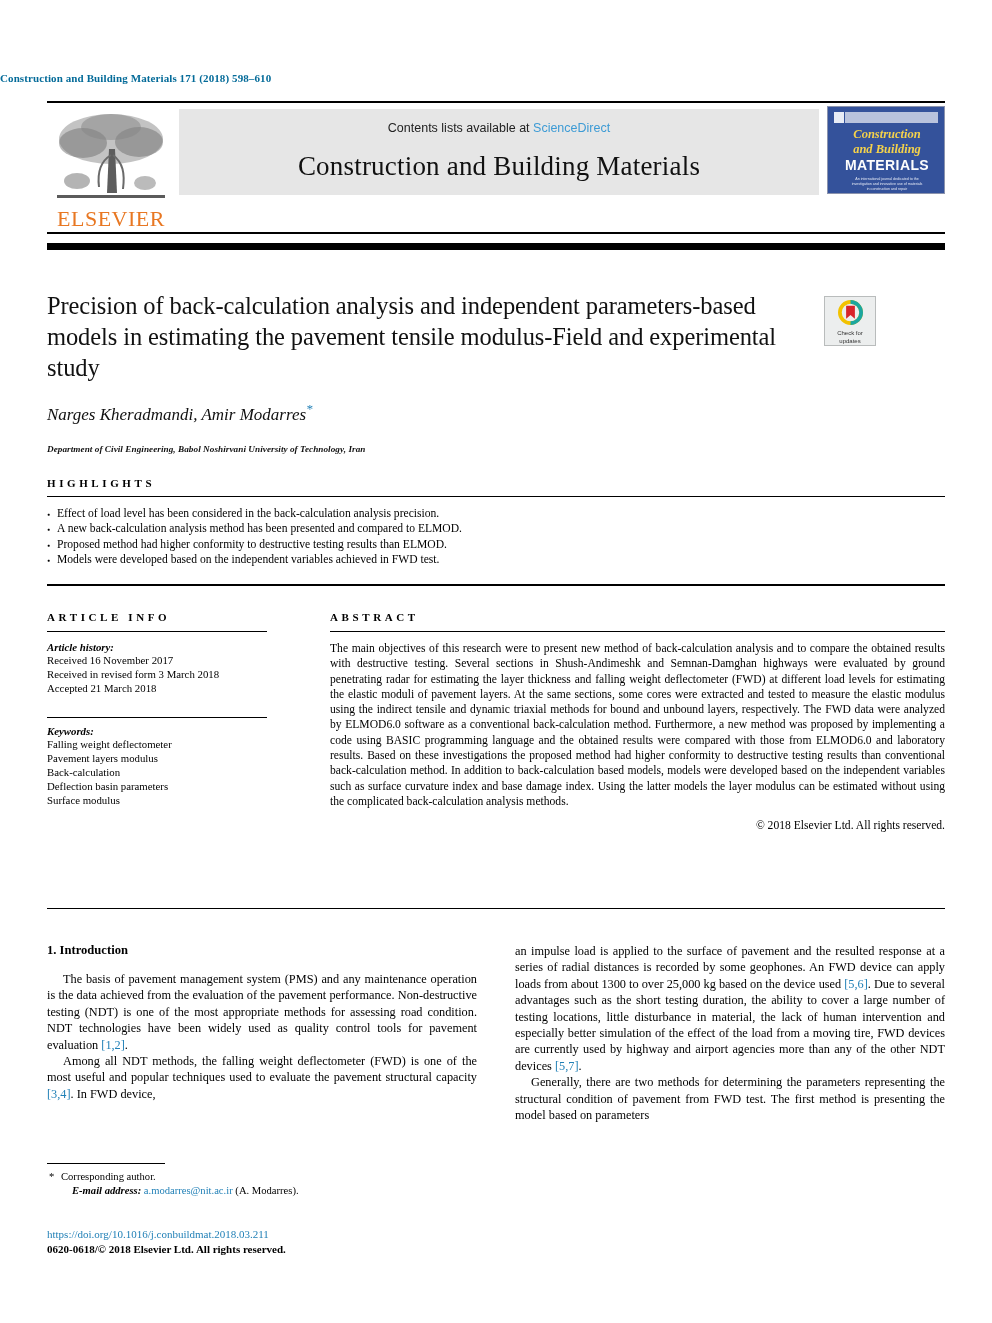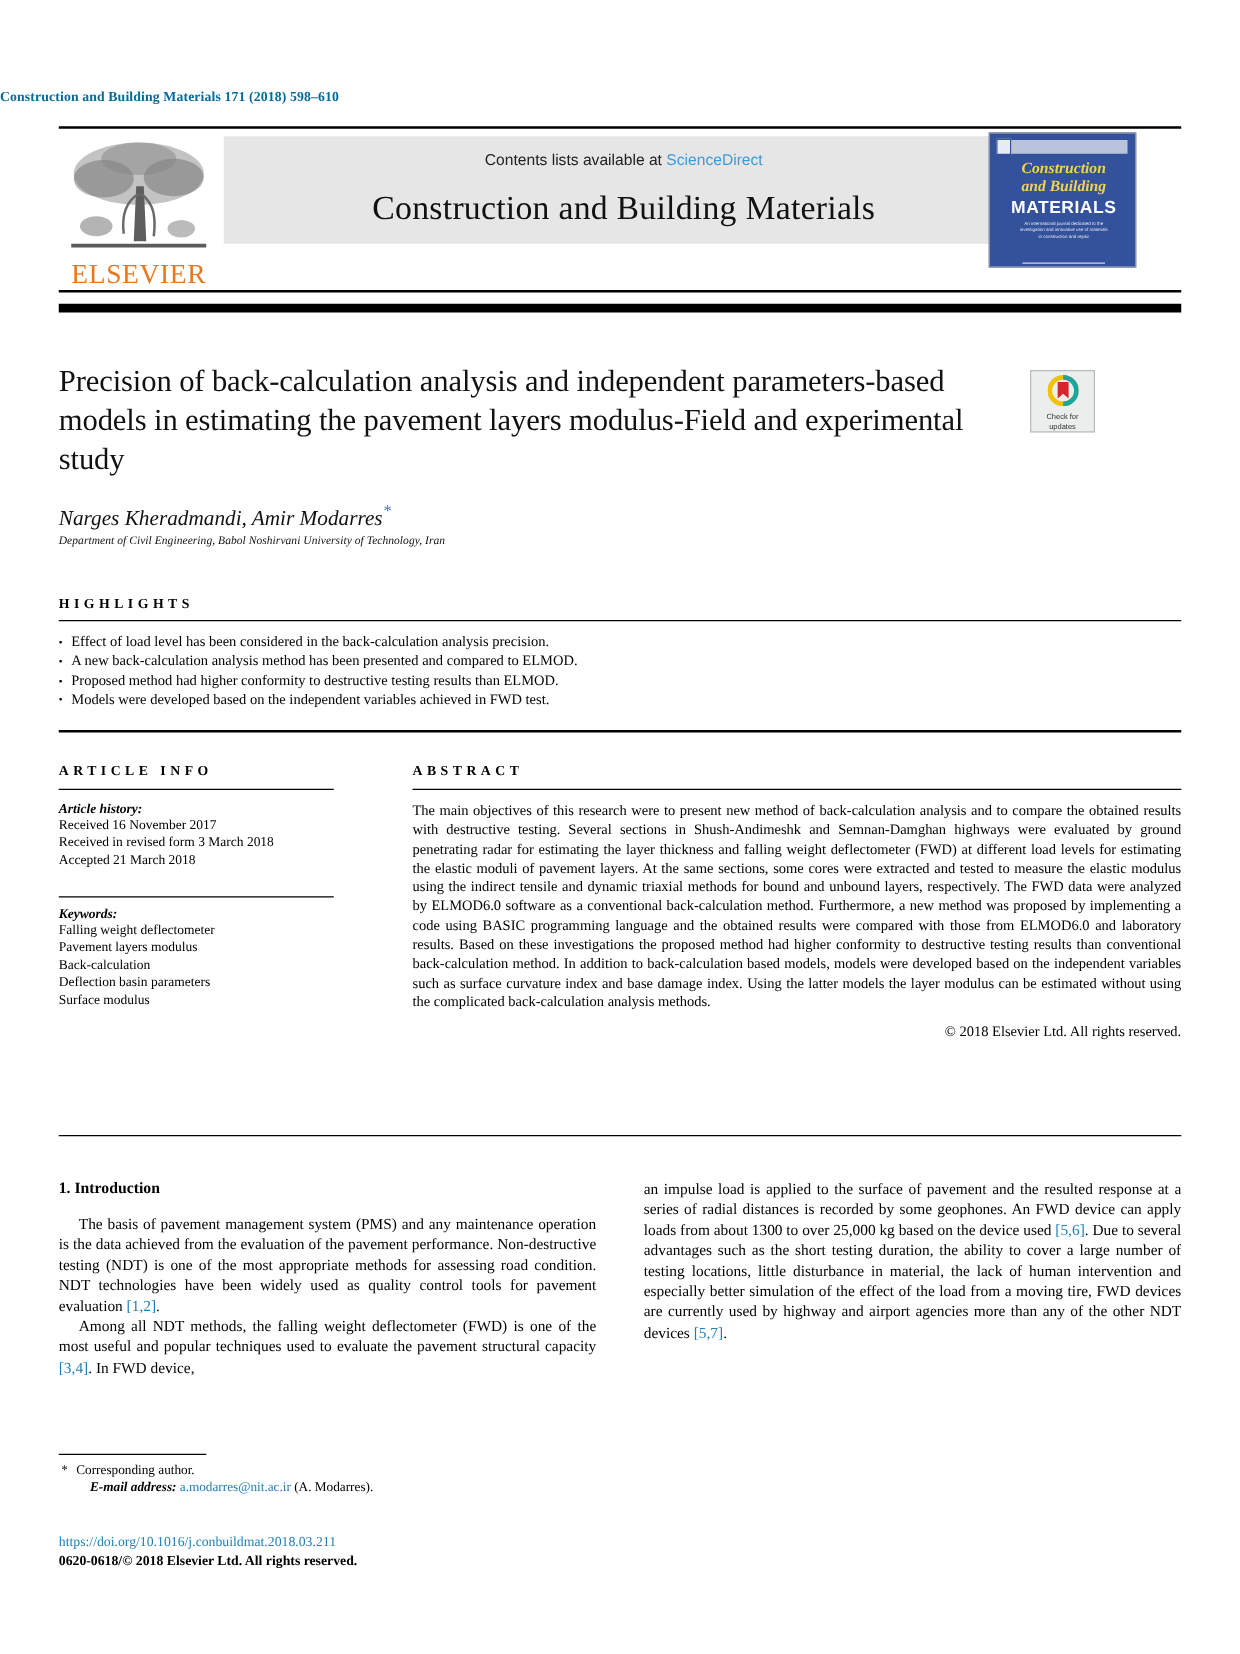--- a/index.html
+++ b/index.html
@@ -105,23 +105,23 @@
     left: 0; top: 93px;
     width: 640px;
     text-align: center;
     font-family: "Liberation Sans", sans-serif;
     font-size: 12.5px;
     letter-spacing: 1.1px;
     color: #333;
   }
   .cover-thumb {
     position: absolute;
-    left: 744px; top: 5px;
+    left: 780px; top: 5px;
     width: 118px;
-    height: 108px;
+    height: 88px;
     background: #34529b;
     border: 1px solid #8b93ad;
     box-sizing: border-box;
     overflow: hidden;
   }
   .cover-topbar {
     position: absolute;
     left: 6px; top: 5px;
     width: 104px;
     height: 11px;
@@ -222,24 +222,24 @@
     font-size: 17px;
     color: #111;
     font-style: italic;
   }
   .corr-star {
     color: #1f7fb6;
     font-size: 13px;
     vertical-align: super;
   }
   .affiliation {
-    margin-top: 2px;
+    margin-top: 19px;
     font-family: "Liberation Serif", serif;
     font-style: italic;
-    font-weight: normal;
+    font-weight: bold;
     font-size: 9.2px;
     color: #111;
     letter-spacing: 0.05px;
   }
 
   
   .crossmark {
     position: absolute;
     left: 824px; top: 296px;
     width: 52px;
@@ -497,21 +497,21 @@
       <div class="cover-bottomline"></div>
       <div class="cover-bottom-txt">Editor-in-chief</div>
     </div>
 
     <div class="masthead-rule-bottom"></div>
   </div>
 
   <div class="black-bar"></div>
 
   <div class="title-block">
-    <h1 class="article-title">Precision of back-calculation analysis and independent parameters-based models in estimating the pavement layers modulus-Field and experimental study</h1>
+    <h1 class="article-title">Precision of back-calculation analysis and independent parameters-based models in estimating the pavement tensile modulus-Field and experimental study</h1>
     <div class="authors"><span>Narges Kheradmandi, Amir Modarres</span><span class="corr-star">*</span></div>
     <div class="affiliation">Department of Civil Engineering, Babol Noshirvani University of Technology, Iran</div>
   </div>
 
   <div class="crossmark">
     <svg class="crossmark-logo" viewBox="0 0 40 40" xmlns="http://www.w3.org/2000/svg">
       <circle cx="20" cy="20" r="17" fill="none" stroke="#f2c200" stroke-width="6"></circle>
       <path d="M20 3 A17 17 0 0 1 20 37" fill="none" stroke="#1aa6a0" stroke-width="6"></path>
       <path d="M13 9 L27 9 L27 30 L20 24 L13 30 Z" fill="#d8232a"></path>
     </svg>
@@ -563,20 +563,21 @@
   <div class="intro-rule"></div>
 
   <div class="body-left">
     <div class="section-title">1. Introduction</div>
     <p class="para"><span>The basis of pavement management system (PMS) and any maintenance operation is the data achieved from the evaluation of the pavement performance. Non-destructive testing (NDT) is one of the most appropriate methods for assessing road condition. NDT technologies have been widely used as quality control tools for pavement evaluation </span><span class="ref">[1,2]</span><span>.</span></p>
     <p class="para"><span>Among all NDT methods, the falling weight deflectometer (FWD) is one of the most useful and popular techniques used to evaluate the pavement structural capacity </span><span class="ref">[3,4]</span><span>. In FWD device,</span></p>
   </div>
 
   <div class="body-right">
     <p class="para noindent"><span>an impulse load is applied to the surface of pavement and the resulted response at a series of radial distances is recorded by some geophones. An FWD device can apply loads from about 1300 to over 25,000 kg based on the device used </span><span class="ref">[5,6]</span><span>. Due to several advantages such as the short testing duration, the ability to cover a large number of testing locations, little disturbance in material, the lack of human intervention and especially better simulation of the effect of the load from a moving tire, FWD devices are currently used by highway and airport agencies more than any of the other NDT devices </span><span class="ref">[5,7]</span><span>.</span></p>
+    <p class="para"><span>Generally, there are two methods for determining the parameters representing the structural condition of pavement from FWD test. The first method is presenting the model based on parameters</span></p>
   </div>
 
   <div class="footnote">
     <div class="footnote-rule"></div>
     <div class="footnote-line"><span class="footnote-star">*</span><span>Corresponding author.</span></div>
     <div class="footnote-line indent2"><span class="email-italic">E-mail address:</span> <span class="email-link">a.modarres@nit.ac.ir</span> <span>(A. Modarres).</span></div>
   </div>
 
   <div class="doi-block">
     <div class="doi-line">https://doi.org/10.1016/j.conbuildmat.2018.03.211</div>

